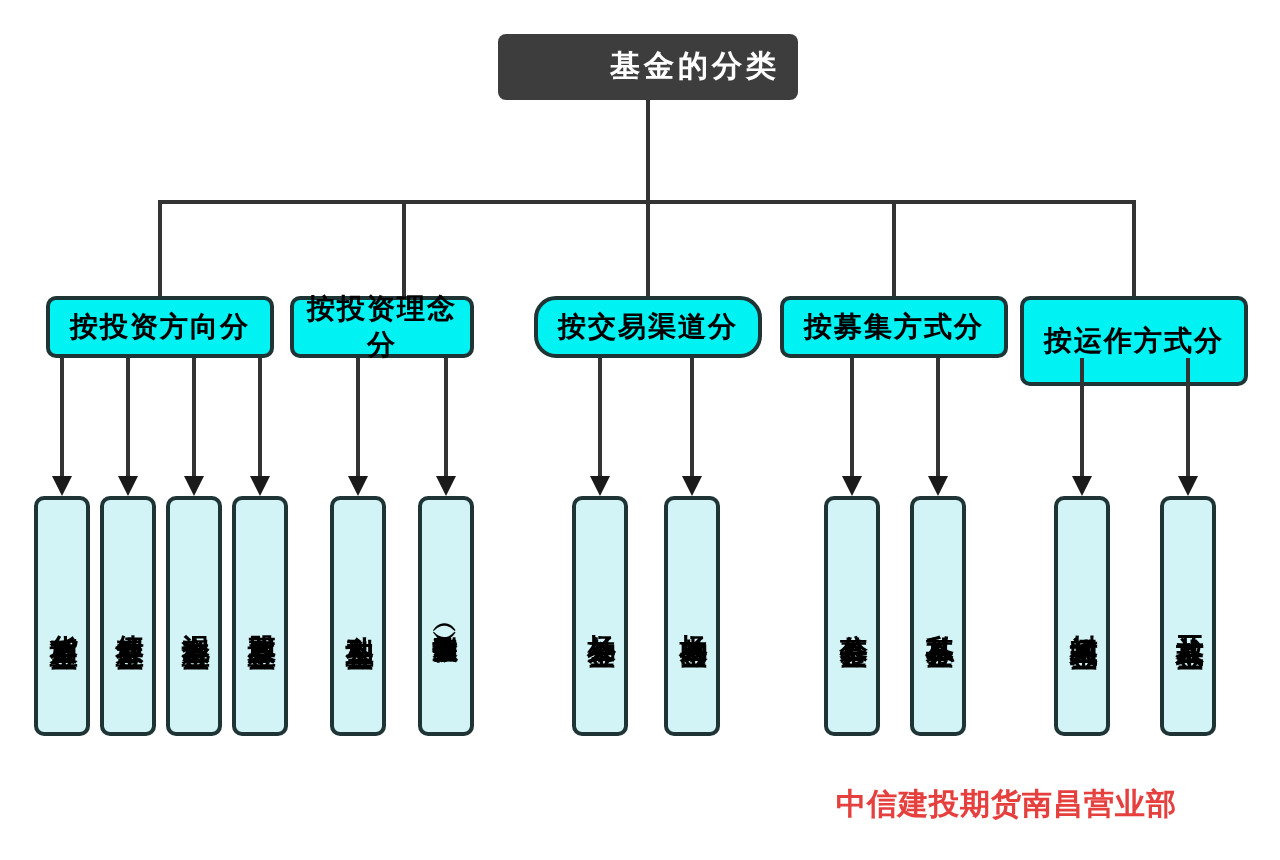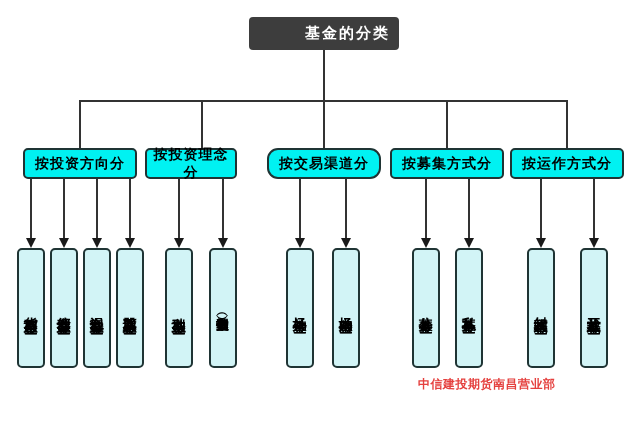--- a/index.html
+++ b/index.html
@@ -29,22 +29,22 @@
   }
   .leaf.tight { font-size:12.5px; letter-spacing:0; }
   .vline { position:absolute; width:1.5px; background:var(--line,#333); }
   .hline { position:absolute; height:1.5px; background:var(--line,#333); }
   .arrowhead {
     position:absolute; width:0; height:0;
     border-left:5px solid transparent; border-right:5px solid transparent;
     border-top:10px solid var(--line-dark,#1a1a1a);
   }
   .watermark {
-    position:absolute; left:418px; top:376px;
-    color:var(--watermark,#e5403e); font-weight:bold; font-size:12px;
+    position:absolute; left:418px; top:393px;
+    color:var(--watermark,#e5403e); font-weight:bold; font-size:15px;
     letter-spacing:0.5px;
   }
 </style>
 </head>
 <body>
 
 <div class="canvas">
 
   <div class="box root" style="left:249px; top:17px; width:150px; height:33px;padding-left:47px;">基金的分类</div>
 
@@ -53,21 +53,21 @@
   <div class="vline" style="left:79.25px;  top:100px; height:48px;"></div>
   <div class="vline" style="left:201.25px; top:100px; height:48px;"></div>
   <div class="vline" style="left:323.25px; top:100px; height:48px;"></div>
   <div class="vline" style="left:446.25px; top:100px; height:48px;"></div>
   <div class="vline" style="left:566.25px; top:100px; height:48px;"></div>
 
   <div class="box branch" style="left:23px;  top:148px; width:114px; height:31px;">按投资方向分</div>
   <div class="box branch" style="left:145px; top:148px; width:92px; height:31px;">按投资理念分</div>
   <div class="box branch" style="left:267px; top:148px; width:114px; height:31px;border-radius:11px;">按交易渠道分</div>
   <div class="box branch" style="left:390px; top:148px; width:114px; height:31px;">按募集方式分</div>
-  <div class="box branch" style="left:510px; top:148px; width:114px; height:31px;text-align:center;">按运作方式分</div>
+  <div class="box branch" style="left:510px; top:148px; width:114px; height:45px;text-align:center;">按运作方式分</div>
 
   <div class="vline" style="left:30.25px;  top:179px; height:59px;"></div>
   <div class="arrowhead" style="left:26px;  top:238px;"></div>
   <div class="vline" style="left:63.25px;  top:179px; height:59px;"></div>
   <div class="arrowhead" style="left:59px;  top:238px;"></div>
   <div class="vline" style="left:96.25px;  top:179px; height:59px;"></div>
   <div class="arrowhead" style="left:92px;  top:238px;"></div>
   <div class="vline" style="left:129.25px; top:179px; height:59px;"></div>
   <div class="arrowhead" style="left:125px; top:238px;"></div>
 

